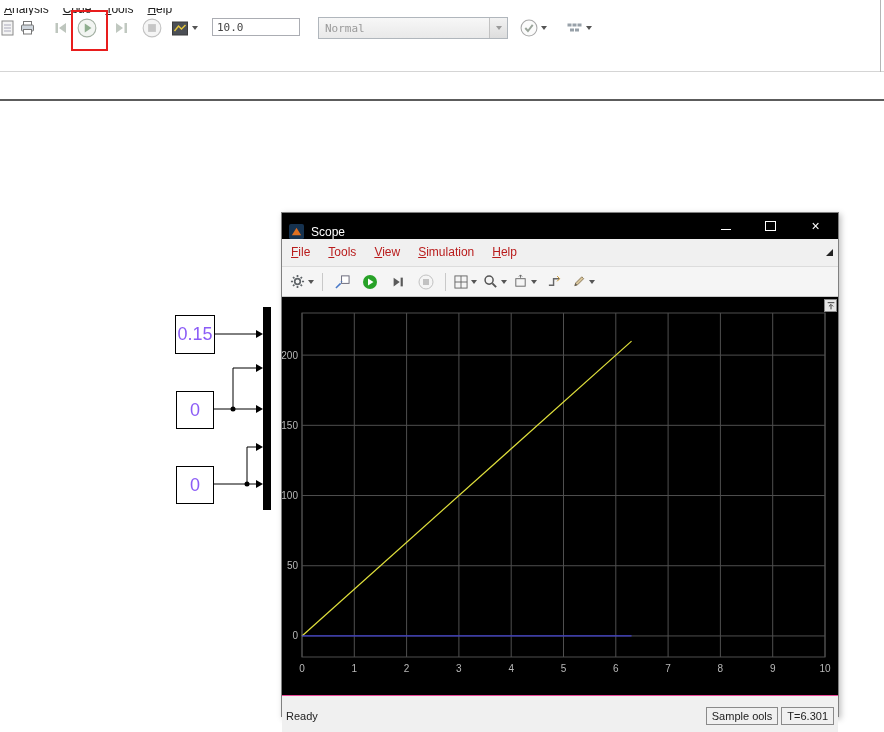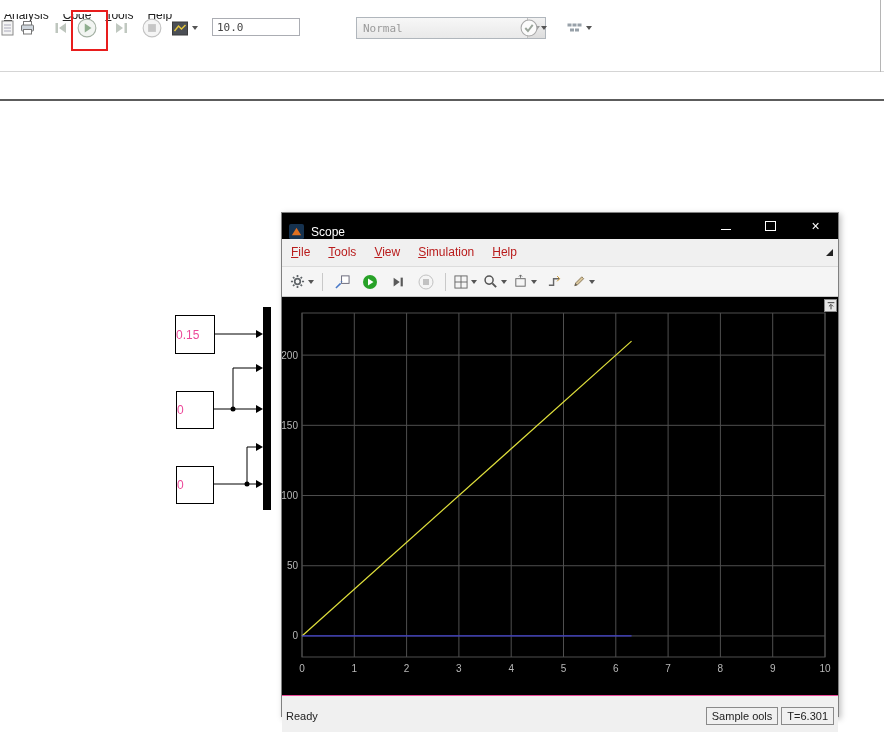--- a/index.html
+++ b/index.html
@@ -1,47 +1,47 @@
 <!DOCTYPE html>
 <html><head>
 <meta charset="utf-8">
 <style>
   html,body{margin:0;padding:0;background:#fff;}
   .stage{position:relative;width:884px;height:732px;background:#fff;overflow:hidden;
          font-family:"Liberation Sans",sans-serif;}
 
   
-  .top-menus{position:absolute;top:14px;left:0;height:7px;width:600px;overflow:hidden;white-space:nowrap;}
+  .top-menus{position:absolute;top:8px;left:0;height:7px;width:600px;overflow:hidden;white-space:nowrap;}
   .top-menus .menu-item{display:inline-block;margin:0 10px 0 4px;font-size:12px;line-height:15px;
                         transform:translateY(-9px);color:#222;}
   
   .main-toolbar{position:absolute;top:10px;left:0;width:884px;height:38px;}
   .tbtn{position:absolute;top:4px;height:28px;min-width:26px;display:flex;align-items:center;
         justify-content:center;border-radius:3px;}
   .tbtn svg{display:block;}
   .grp{display:flex;align-items:center;gap:3px;}
   .caret{width:0;height:0;border-left:3.5px solid transparent;border-right:3.5px solid transparent;
          border-top:4px solid #555;}
   .caret.dis{border-top-color:#9a9a9a;}
   .half-clip{width:12px;overflow:hidden;}
   .time-input{position:absolute;left:212px;top:8px;width:78px;height:16px;border:1px solid #abadb3;
               font-family:"DejaVu Sans Mono",monospace;font-size:11px;color:#444;padding:0 4px;background:#fff;}
   .combo{position:absolute;left:318px;top:7px;width:190px;height:22px;border:1px solid #b0b6bc;
-         background:linear-gradient(#f7f7f7,#e9e9e9);display:flex;align-items:center;box-sizing:border-box;margin-left:38px;}
+         background:linear-gradient(#f7f7f7,#e9e9e9);display:flex;align-items:center;box-sizing:border-box;}
   .combo-text{flex:1;padding-left:6px;font-family:"DejaVu Sans Mono",monospace;font-size:11px;color:#9a9a9a;}
   .combo-btn{width:17px;align-self:stretch;border-left:1px solid #c2c2c2;display:flex;align-items:center;
              justify-content:center;background:linear-gradient(#f2f2f2,#ddd);}
   .red-box{position:absolute;left:71px;top:0px;width:33px;height:37px;border:2px solid #e81d1d;z-index:6;}
   .hline1{position:absolute;top:71px;left:0;width:884px;height:1px;background:#d5d5d5;}
   .hline2{position:absolute;top:99px;left:0;width:884px;height:2px;background:#5c5c5c;}
   .right-edge{position:absolute;top:0;right:3px;width:1px;height:72px;background:#b5b5b5;}
 
   
   .block{position:absolute;width:36px;height:36px;background:#fff;border:1px solid #000;
-         display:flex;align-items:center;font-size:12px;color:#ec4899;z-index:2;}
+         display:flex;align-items:center;justify-content:center;font-size:18px;color:#8b5cf6;z-index:2;}
   .mux{position:absolute;left:263px;top:307px;width:8px;height:203px;background:#000;z-index:2;}
   .wires{position:absolute;left:0;top:0;z-index:1;pointer-events:none;}
 
   
   .scope{position:absolute;left:281px;top:212px;width:558px;height:505px;border:1px solid #808080;
          box-sizing:border-box;background:#000;z-index:10;box-shadow:2px 2px 6px rgba(0,0,0,.25);}
   .s-title{height:26px;background:#000;display:flex;align-items:flex-end;color:#fff;}
   .s-icon{margin-left:7px;display:flex;}
   .s-name{margin-left:7px;font-size:12px;}
   .s-ctrls{margin-left:auto;display:flex;height:100%;}

